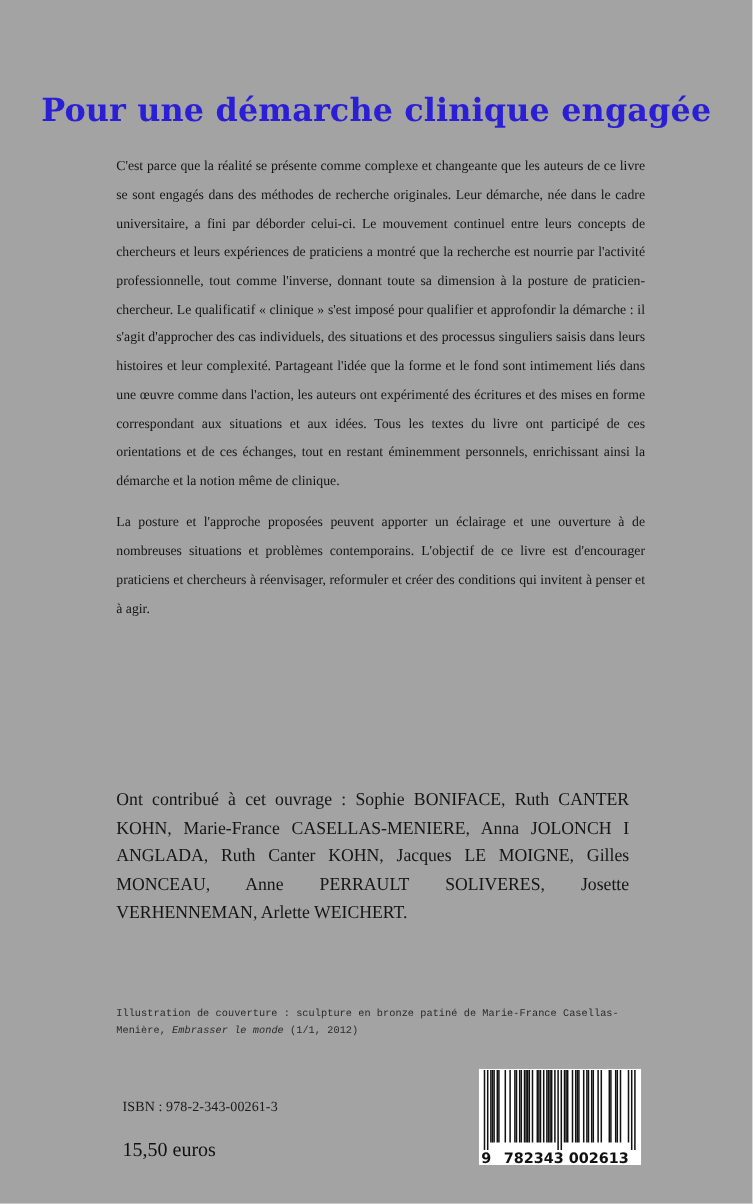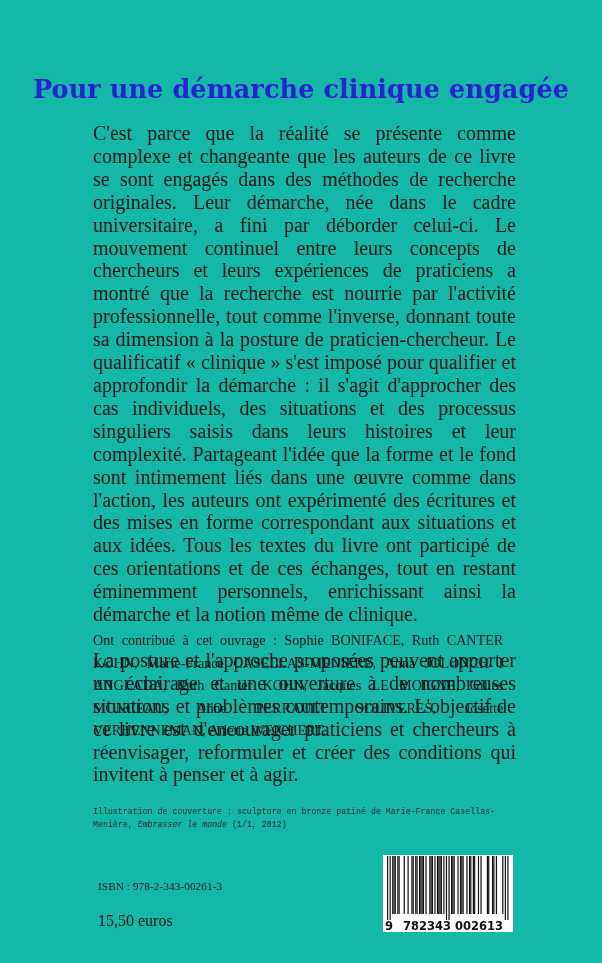--- a/index.html
+++ b/index.html
@@ -12,21 +12,21 @@
     height: 963px;
     position: relative;
     font-family: "Liberation Serif", "DejaVu Serif", serif;
     color: #111111;
     overflow: hidden;
   }
 
   .page {
     position: absolute;
     inset: 0;
-    background: #14b8a6;
+    background: #a3a3a3;
   }
 
   
   .title {
     position: absolute;
     left: 0;
     right: 0;
     top: 57px;
     text-align: center;
     font-family: "DejaVu Serif", "Liberation Serif", serif;
@@ -43,28 +43,28 @@
     left: 93px;
     top: 122px;
     width: 423px;
   }
 
   .para {
     margin: 0 0 0 0;
     text-align: justify;
     text-justify: inter-word;
     font-family: "Liberation Serif", "DejaVu Serif", serif;
-    font-size: 20px;
+    font-size: 11px;
     line-height: 22.9px;
     color: #151515;
     hyphens: none;
   }
 
   .para.second {
-    margin-top: 23px;
+    margin-top: 10px;
   }
 
   
   .contributors {
     position: absolute;
     left: 93px;
     top: 629px;
     width: 423px;
     margin: 0;
     text-align: justify;

